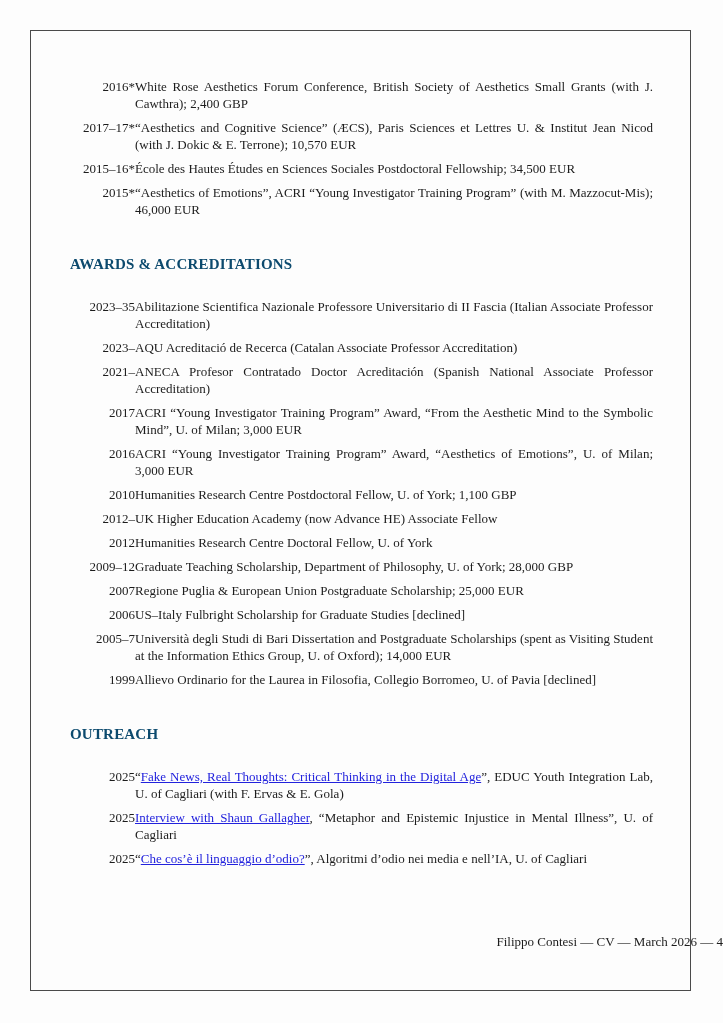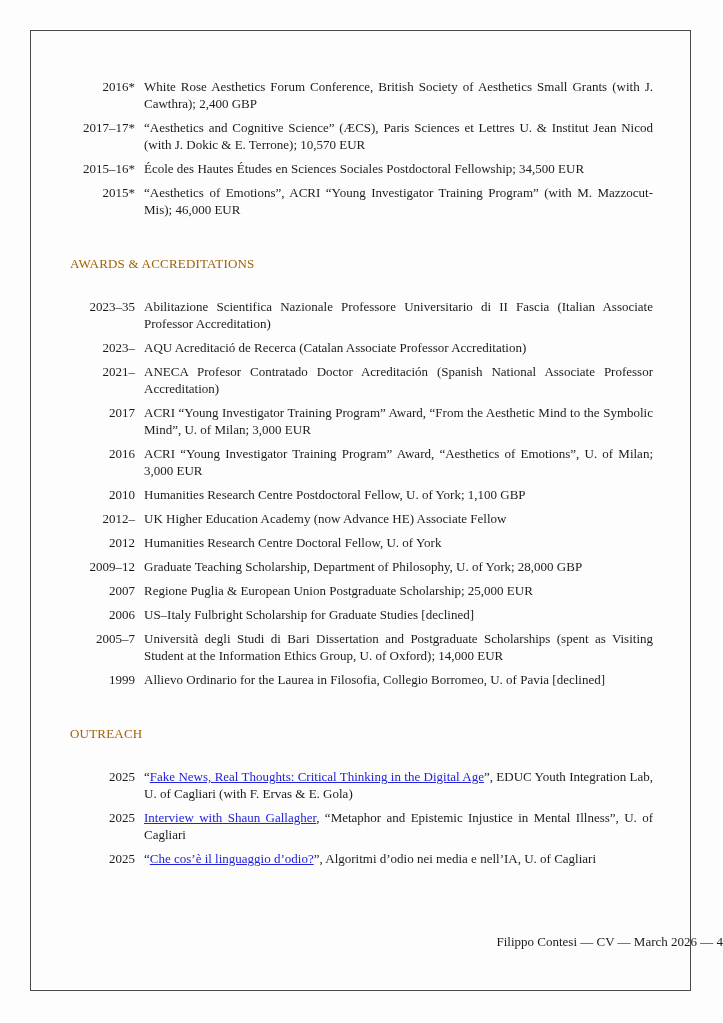--- a/index.html
+++ b/index.html
@@ -22,31 +22,30 @@
   }
   .content {
     position: absolute;
     left: 70px;
     top: 78px;
     width: 583px;
     font-size: 13px;
     line-height: 17px;
   }
   .section-heading {
-    font-size: 13px;
-    font-weight: normal;
+    font-size: 15px;
+    font-weight: bold;
     letter-spacing: 0.2px;
     margin: 36px 0 24px 0;
     line-height: 20px;
-    color: #a16207;
+    color: #0c4a6e;
   }
   .entry {
     display: flex;
     margin-bottom: 7px;
-    gap: 9px;
   }
   .year {
     flex: 0 0 65px;
     width: 65px;
     text-align: right;
     white-space: nowrap;
   }
   .desc {
     flex: 1;
     margin-left: 0;

